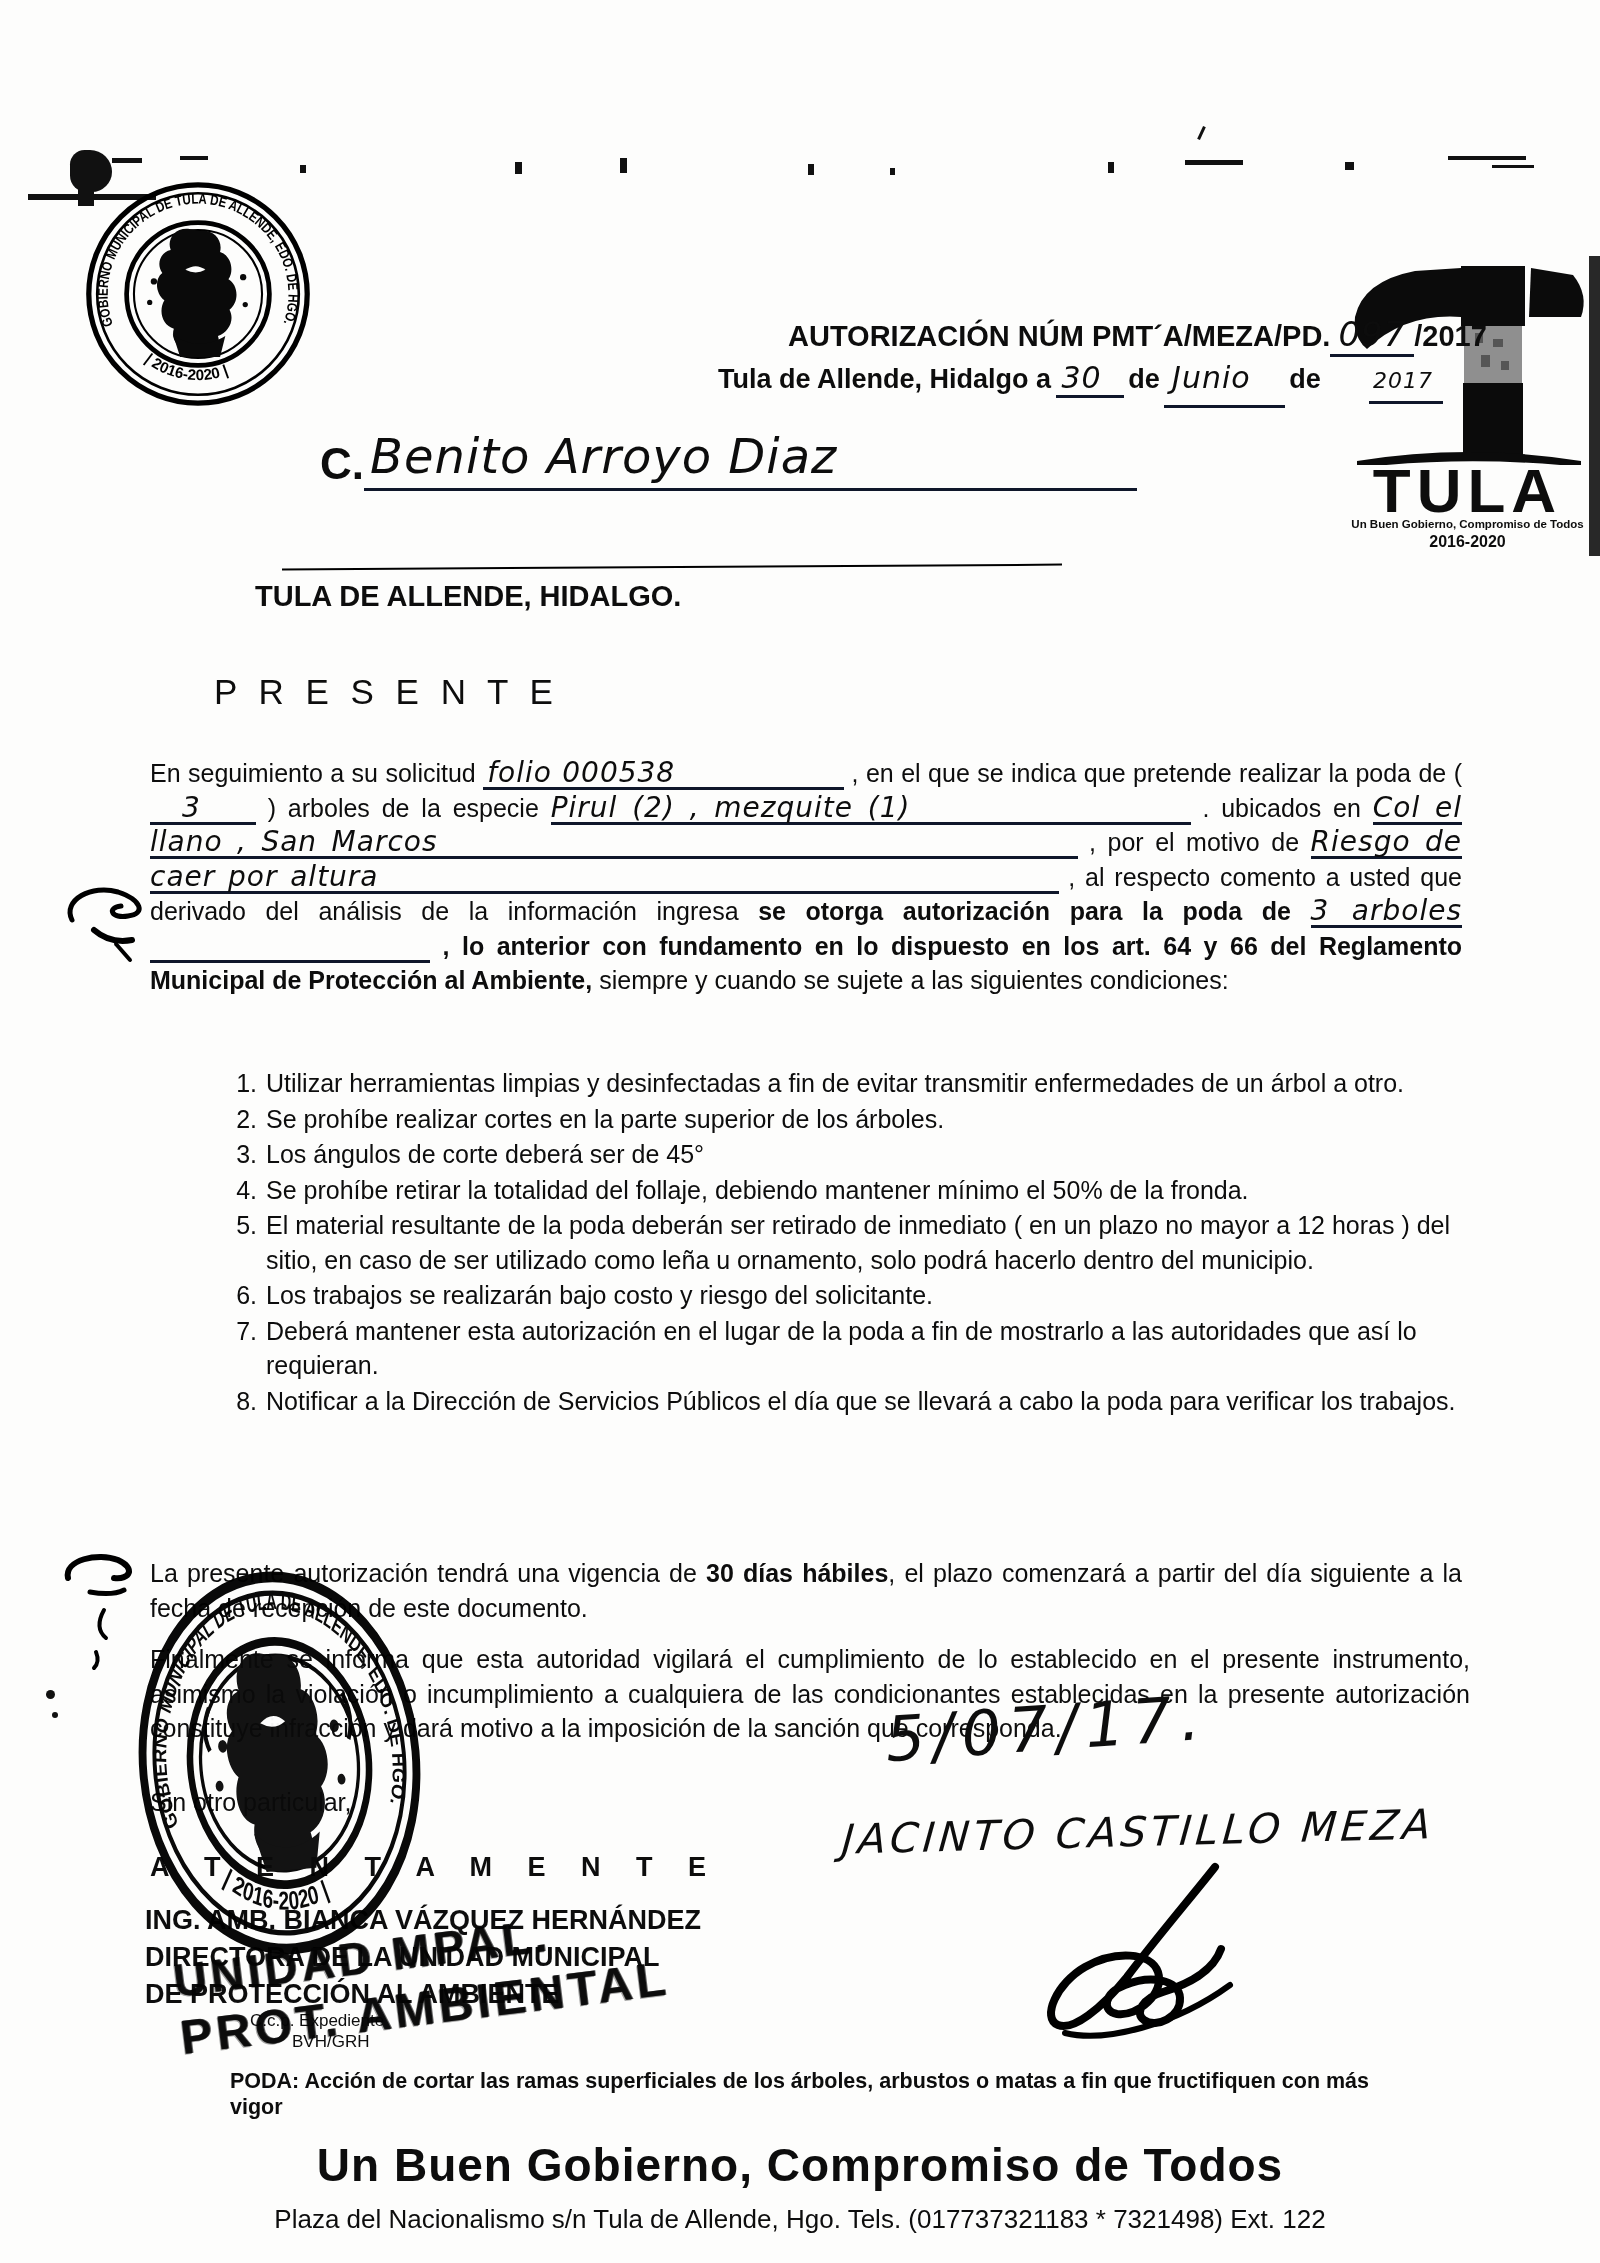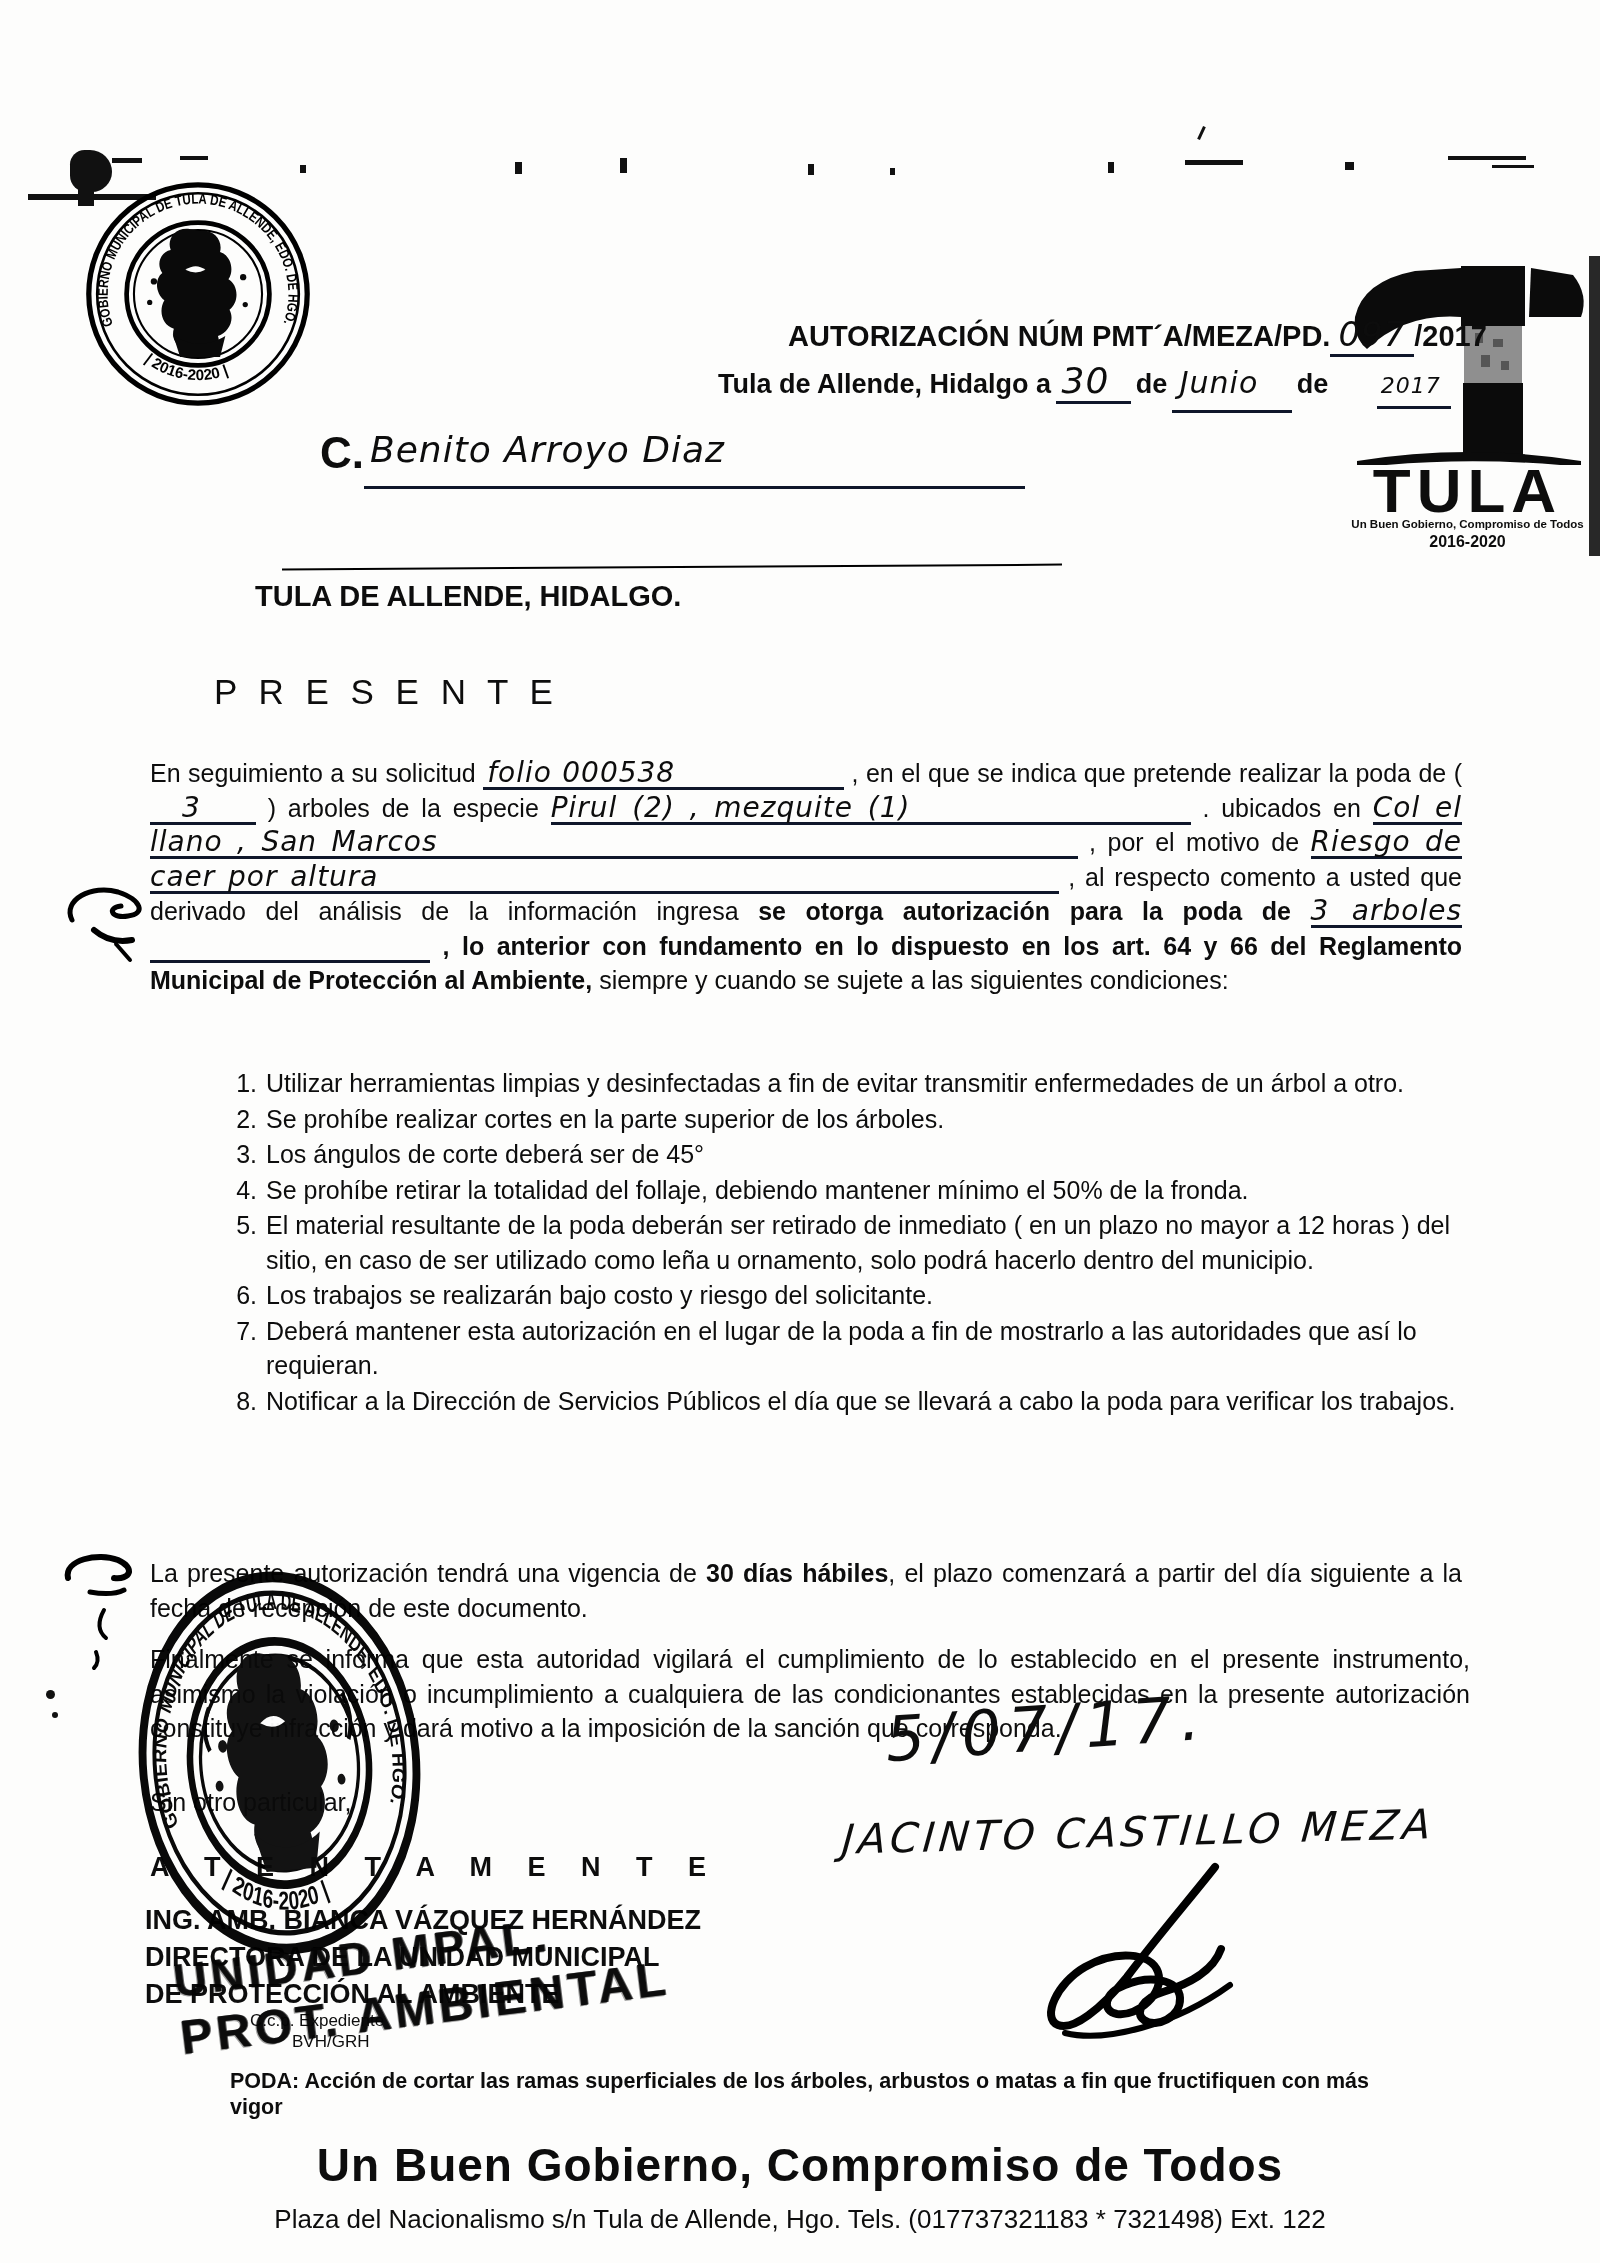--- a/index.html
+++ b/index.html
@@ -92,29 +92,29 @@
     <div class="b" style="font-size:11.5px;line-height:15px;">Un Buen Gobierno, Compromiso de Todos</div>
     <div class="b" style="font-size:16px;line-height:20px;">2016-2020</div>
   </div>
 
   <div class="abs" style="left:788px;top:314px;white-space:nowrap;">
     <span class="b" style="font-size:29px;">AUTORIZACIÓN NÚM PMT´A/MEZA/PD.</span><span class="hw uline" style="font-size:34px;padding:0 8px;">097</span><span class="b" style="font-size:29px;">/2017</span>
   </div>
 
   <div class="abs" style="left:718px;top:360px;white-space:nowrap;">
     <span class="b" style="font-size:27px;">Tula de Allende, Hidalgo a</span>
-    <span class="hw uline" style="font-size:36px;padding:0 22px 0 6px;">30</span>
+    <span class="hw uline" style="font-size:30px;padding:0 22px 0 6px;">30</span>
     <span class="b" style="font-size:27px;">de</span>
     <span class="hw uline" style="font-size:30px;padding:0 34px 10px 8px;">Junio</span>
     <span class="b" style="font-size:27px;">de</span>
     <span class="hw uline" style="font-size:22px;padding:0 10px 8px 4px;margin-left:44px;">2017</span>
   </div>
 
   <div class="abs" style="left:320px;top:428px;white-space:nowrap;">
-    <span class="b" style="font-size:44px;vertical-align:-6px;">C.</span><span class="hw uline" style="font-size:36px;padding:0 300px 16px 6px;">Benito Arroyo Diaz</span>
+    <span class="b" style="font-size:44px;vertical-align:-6px;">C.</span><span class="hw uline" style="font-size:48px;padding:0 300px 4px 6px;">Benito Arroyo Diaz</span>
   </div>
   <div class="abs thinline" style="left:282px;top:566px;width:780px;transform:rotate(-0.35deg);"></div>
   <div class="abs b" style="left:255px;top:580px;font-size:29px;">TULA DE ALLENDE, HIDALGO.</div>
   <div class="abs" style="left:214px;top:672px;font-size:35px;letter-spacing:6px;">P R E S E N T E</div>
 
   <div class="abs para" style="left:150px;top:756px;width:1312px;">
     <span>En seguimiento a su solicitud</span>
     <span class="uline" style="padding:0 4px;"><span class="hw" style="font-size:28px;">folio 000538</span><span class="fillpad" style="width:165px;"></span></span>
     <span>, en el que se indica que pretende realizar la poda de (</span>
     <span class="uline"><span class="fillpad" style="width:32px;"></span><span class="hw" style="font-size:28px;">3</span><span class="fillpad" style="width:55px;"></span></span>

